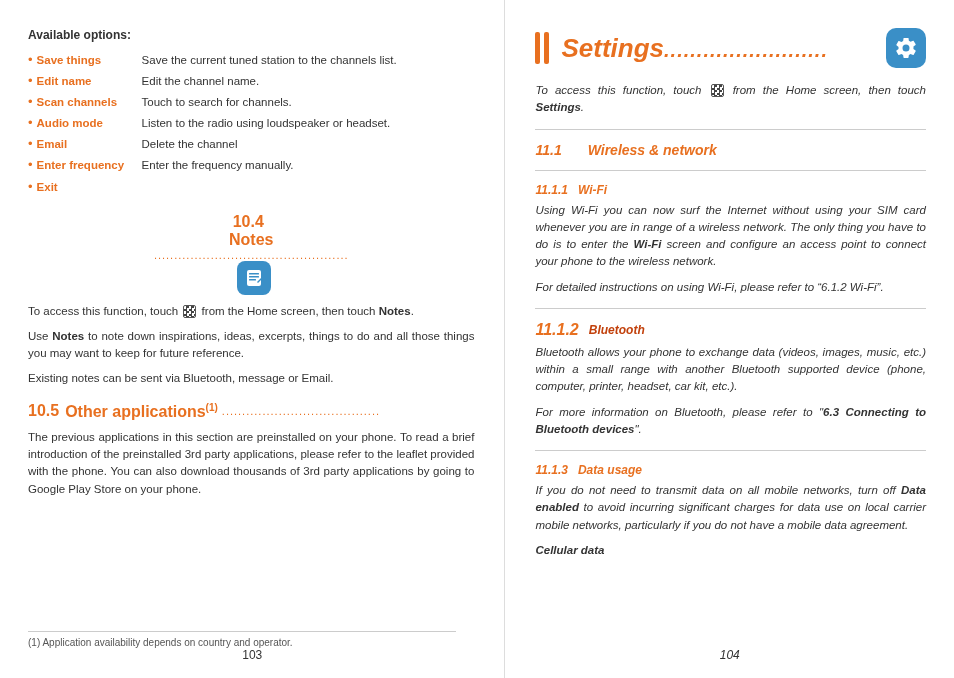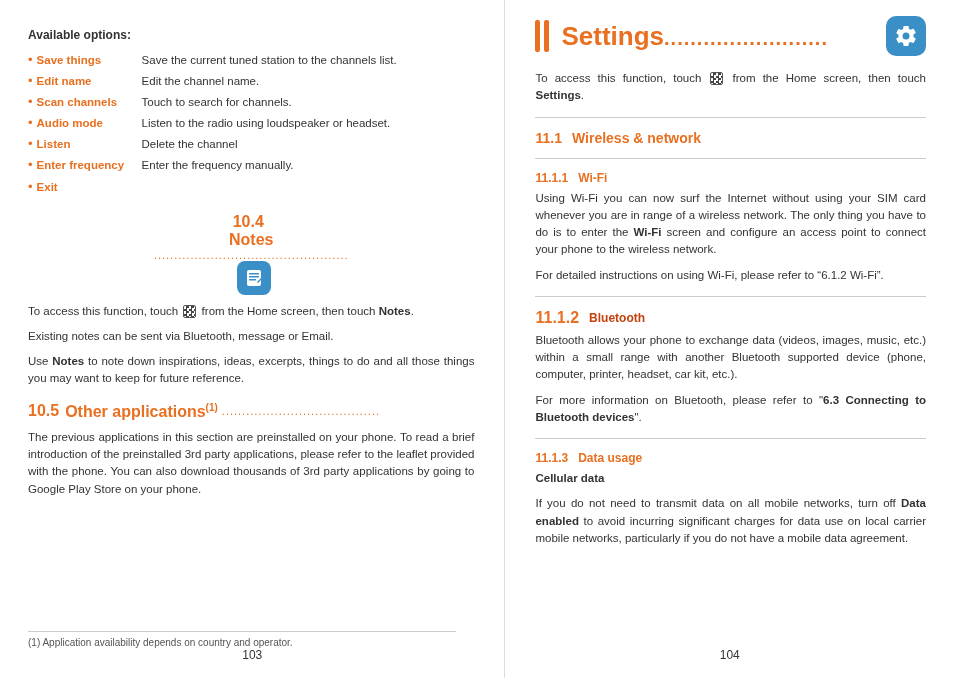--- a/index.html
+++ b/index.html
@@ -18,22 +18,23 @@
       height: 678px;
     }
     .left-page {
       width: 538px;
       padding: 28px 30px 20px 28px;
       border-right: 1px solid #ddd;
       position: relative;
     }
     .right-page {
       width: 477px;
-      padding: 16px 28px 20px 30px;
+      padding: 28px 28px 20px 30px;
       position: relative;
+      font-style: italic;
     }
     .section-label {
       font-weight: bold;
       font-size: 12px;
       color: #333;
       margin-bottom: 10px;
     }
     .options-list {
       list-style: none;
       margin-bottom: 18px;
@@ -175,21 +176,21 @@
       </li>
 
       <li>
         <span class="bullet">•</span>
         <span class="option-term">Audio mode</span>
         <span class="option-desc">Listen to the radio using loudspeaker or headset.</span>
       </li>
 
       <li>
         <span class="bullet">•</span>
-        <span class="option-term">Listen</span>
+        <span class="option-term">Email</span>
         <span class="option-desc">Delete the channel</span>
       </li>
 
       <li>
         <span class="bullet">•</span>
         <span class="option-term">Enter frequency</span>
         <span class="option-desc">Enter the frequency manually.</span>
       </li>
 
       <li>
@@ -211,24 +212,24 @@
           <path d="M13 14 L17 10 L18 11 L14 15 Z" fill="#3a8fc7"></path>
         </svg>
       </div>
     </div>
 
     <p class="body-text">
       To access this function, touch
       <span style="display:inline-block; width:13px; height:13px; vertical-align:middle; margin:0 2px; background: repeating-conic-gradient(#444 0% 25%, #fff 0% 50%) 0 0/5px 5px; border:1px solid #555; border-radius:2px;"></span>
       from the Home screen, then touch <strong>Notes</strong>.
     </p>
+    <p class="body-text">
+      Use <strong>Notes</strong> to note down inspirations, ideas, excerpts, things to do and all those things you may want to keep for future reference.
+    </p>
     <p class="body-text">Existing notes can be sent via Bluetooth, message or Email.</p>
-    <p class="body-text">
-      Use <strong>Notes</strong> to note down inspirations, ideas, excerpts, things to do and all those things you may want to keep for future reference.
-    </p>
 
     <div style="display:flex; align-items:center; margin-bottom:8px; margin-top:14px;">
       <span class="section-number">10.5</span>
       <span style="color:#e87020; font-weight:bold; font-size:16px;">
         <span>Other applications</span><sup style="font-size:10px;">(1)</sup>
       </span>
       <span style="color:#e87020; font-size:11px; letter-spacing:1px; flex:1; overflow:hidden; white-space:nowrap; padding-left:4px;">.......................................</span>
     </div>
     <p class="body-text">The previous applications in this section are preinstalled on your phone. To read a brief introduction of the preinstalled 3rd party applications, please refer to the leaflet provided with the phone. You can also download thousands of 3rd party applications by going to Google Play Store on your phone.</p>
 
@@ -258,21 +259,21 @@
 
     <p class="body-text">
       To access this function, touch
       <span style="display:inline-block; width:13px; height:13px; vertical-align:middle; margin:0 2px; background: repeating-conic-gradient(#444 0% 25%, #fff 0% 50%) 0 0/5px 5px; border:1px solid #555; border-radius:2px;"></span>
       from the Home screen, then touch <strong>Settings</strong>.
     </p>
 
     <div class="divider-line"></div>
     <div style="display:flex; margin-bottom:6px;">
       <span class="section-number" style="font-size:14px;">11.1</span>
-      <span style="color:#e87020; font-weight:bold; font-size:14px; margin-left:4px;">Wireless &amp; network</span>
+      <span style="color:#e87020; font-weight:bold; font-size:14px; margin-left:20px;">Wireless &amp; network</span>
     </div>
 
     <div class="divider-line"></div>
     <div style="display:flex; align-items:center; margin-bottom:5px;">
       <span class="section-number" style="font-size:12px;">11.1.1</span>
       <span style="color:#e87020; font-weight:bold; font-size:12px; margin-left:4px;">Wi-Fi</span>
     </div>
     <p class="body-text">
       Using Wi-Fi you can now surf the Internet without using your SIM card whenever you are in range of a wireless network. The only thing you have to do is to enter the <strong>Wi-Fi</strong> screen and configure an access point to connect your phone to the wireless network.
     </p>
@@ -286,20 +287,20 @@
     <p class="body-text">Bluetooth allows your phone to exchange data (videos, images, music, etc.) within a small range with another Bluetooth supported device (phone, computer, printer, headset, car kit, etc.).</p>
     <p class="body-text">
       For more information on Bluetooth, please refer to "<strong>6.3 Connecting to Bluetooth devices</strong>".
     </p>
 
     <div class="divider-line"></div>
     <div style="display:flex; align-items:center; margin-bottom:5px;">
       <span class="section-number" style="font-size:12px;">11.1.3</span>
       <span style="color:#e87020; font-weight:bold; font-size:12px; margin-left:4px;">Data usage</span>
     </div>
+    <p class="body-text">
+      If you do not need to transmit data on all mobile networks, turn off <strong>Data enabled</strong> to avoid incurring significant charges for data use on local carrier mobile networks, particularly if you do not have a mobile data agreement.
+    </p>
     <p class="body-text" style="font-weight:bold; color:#333;">Cellular data</p>
-    <p class="body-text">
-      If you do not need to transmit data on all mobile networks, turn off <strong>Data enabled</strong> to avoid incurring significant charges for data use on local carrier mobile networks, particularly if you do not have a mobile data agreement.
-    </p>
 
     <div class="page-number">104</div>
   </div>
 </div>
 
 </body></html>

